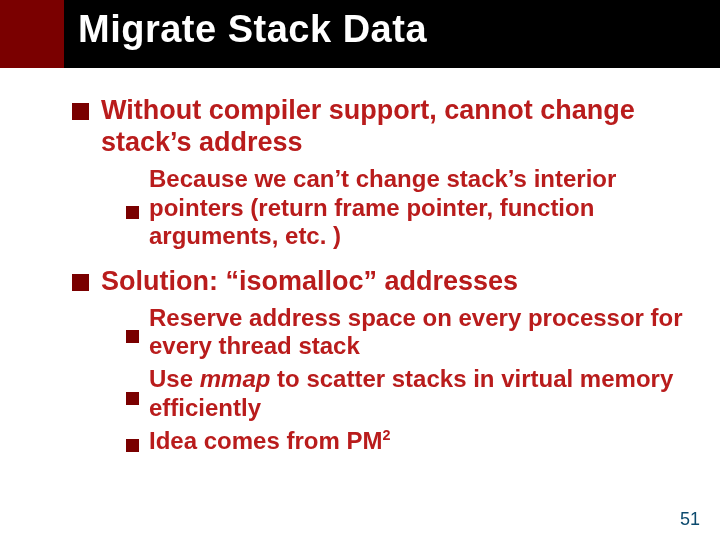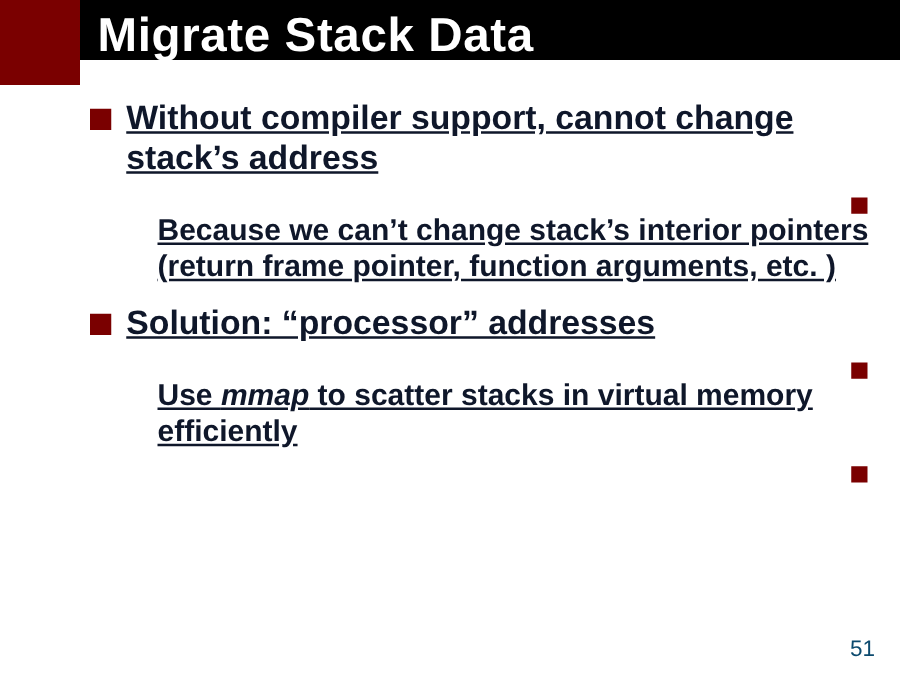--- a/index.html
+++ b/index.html
@@ -12,21 +12,21 @@
   .slide {
     width: 720px;
     height: 540px;
     position: relative;
   }
   .title-bar {
     position: absolute;
     top: 0;
     left: 0;
     width: 720px;
-    height: 48px;
+    height: 68px;
     background: #000000;
   }
   .red-block {
     position: absolute;
     top: 0;
     left: 0;
     width: 64px;
     height: 68px;
     background: #7a0000;
   }
@@ -36,25 +36,24 @@
     left: 78px;
     color: #ffffff;
     font-family: "Arial Narrow", Arial, sans-serif;
     font-stretch: condensed;
     font-weight: 700;
     font-size: 38px;
     letter-spacing: 0.5px;
   }
   .content {
     position: absolute;
-    top: 78px;
+    top: 94px;
     left: 72px;
     right: 16px;
-    color: #0f172a;
-    text-decoration: underline;
+    color: #b91c1c;
   }
   .lvl1 {
     display: flex;
     align-items: flex-start;
     margin-bottom: 6px;
   }
   .lvl1 .bullet {
     width: 17px;
     height: 17px;
     background: #7a0000;
@@ -63,24 +62,23 @@
     margin-right: 12px;
   }
   .lvl1 .text {
     font-family: Verdana, Geneva, sans-serif;
     font-weight: 700;
     font-size: 27px;
     line-height: 1.2;
   }
   .lvl2 {
     display: flex;
-    align-items: flex-end;
+    align-items: center;
     margin-left: 54px;
     margin-bottom: 4px;
-    flex-direction: column;
   }
   .lvl2 .bullet {
     width: 13px;
     height: 13px;
     background: #7a0000;
     flex: 0 0 auto;
     margin-top: 9px;
     margin-right: 10px;
   }
   .lvl2 .text {
@@ -119,29 +117,34 @@
 
     <div class="lvl2">
       <div class="bullet"></div>
       <div class="text">Because we can’t change stack’s interior pointers (return frame pointer, function arguments, etc. )</div>
     </div>
 
     <div class="spacer"></div>
 
     <div class="lvl1">
       <div class="bullet"></div>
-      <div class="text">Solution: “processor” addresses</div>
+      <div class="text">Solution: “isomalloc” addresses</div>
     </div>
 
+    <div class="lvl2">
+      <div class="bullet"></div>
+      <div class="text">Reserve address space on every processor for every thread stack</div>
+    </div>
 
     <div class="lvl2">
       <div class="bullet"></div>
       <div class="text"><span>Use </span><em class="it">mmap</em><span> to scatter stacks in virtual memory efficiently</span></div>
     </div>
 
     <div class="lvl2">
       <div class="bullet"></div>
+      <div class="text"><span>Idea comes from PM</span><span class="sup">2</span></div>
     </div>
 
   </div>
 
   <div class="page-num">51</div>
 </div>
 
 </body></html>

